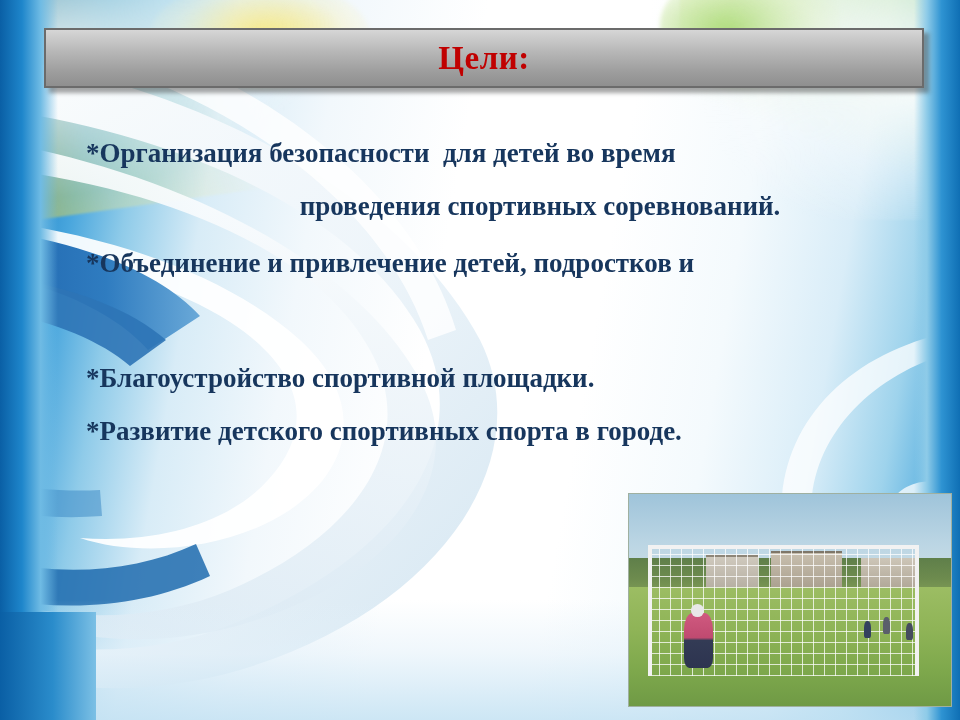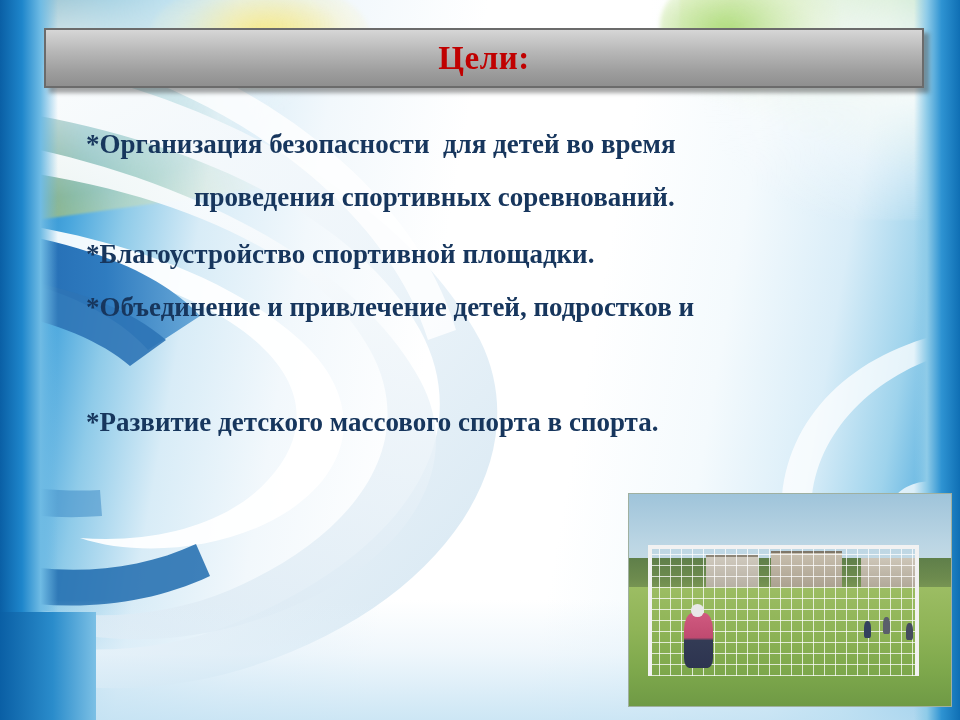--- a/index.html
+++ b/index.html
@@ -140,33 +140,33 @@
     font-size: 33px;
     font-weight: bold;
     font-family: "Liberation Serif", serif;
     letter-spacing: 0.5px;
   }
 
   
   .body-text {
     position: absolute;
     left: 86px;
-    top: 131px;
+    top: 140px;
     width: 800px;
   }
   .line {
     color: #17365d;
     font-family: "Liberation Serif", serif;
     font-weight: bold;
     font-size: 27px;
     line-height: 1.0;
     margin: 0 0 26px 0;
     white-space: pre;
   }
-  .line.indent-1 { padding-left: 108px; margin-bottom: 30px; }
+  .line.indent-1 { padding-left: 108px; margin-bottom: 30px; text-align: center; }
   .line.gap-big { margin-bottom: 88px; }
   .line.center-ish { padding-left: 288px; }
 
   
   .photo {
     position: absolute;
     left: 628px;
     top: 493px;
     width: 322px;
     height: 212px;
@@ -320,23 +320,23 @@
   <div class="bg-rightedge"></div>
   <div class="bottom-left-bar"></div>
 
   <div class="title-bar">
     <div class="title-text">Цели:</div>
   </div>
 
   <div class="body-text">
     <p class="line">*Организация безопасности  для детей во время</p>
     <p class="line indent-1">проведения спортивных соревнований.</p>
+    <p class="line gap-big">*Объединение и привлечение детей, подростков и</p>
     <p class="line">*Благоустройство спортивной площадки.</p>
-    <p class="line gap-big">*Объединение и привлечение детей, подростков и</p>
-    <p class="line">*Развитие детского массового спорта в спорта.</p>
+    <p class="line">*Развитие детского спортивных спорта в городе.</p>
   </div>
 
   <div class="photo" title="Футбольные ворота с вратарём на спортивной площадке">
     <div class="sky"></div>
     <div class="treeline"></div>
     <div class="bld1"></div>
     <div class="bld2"></div>
     <div class="bld3"></div>
     <div class="field"></div>
     <div class="net"></div>

